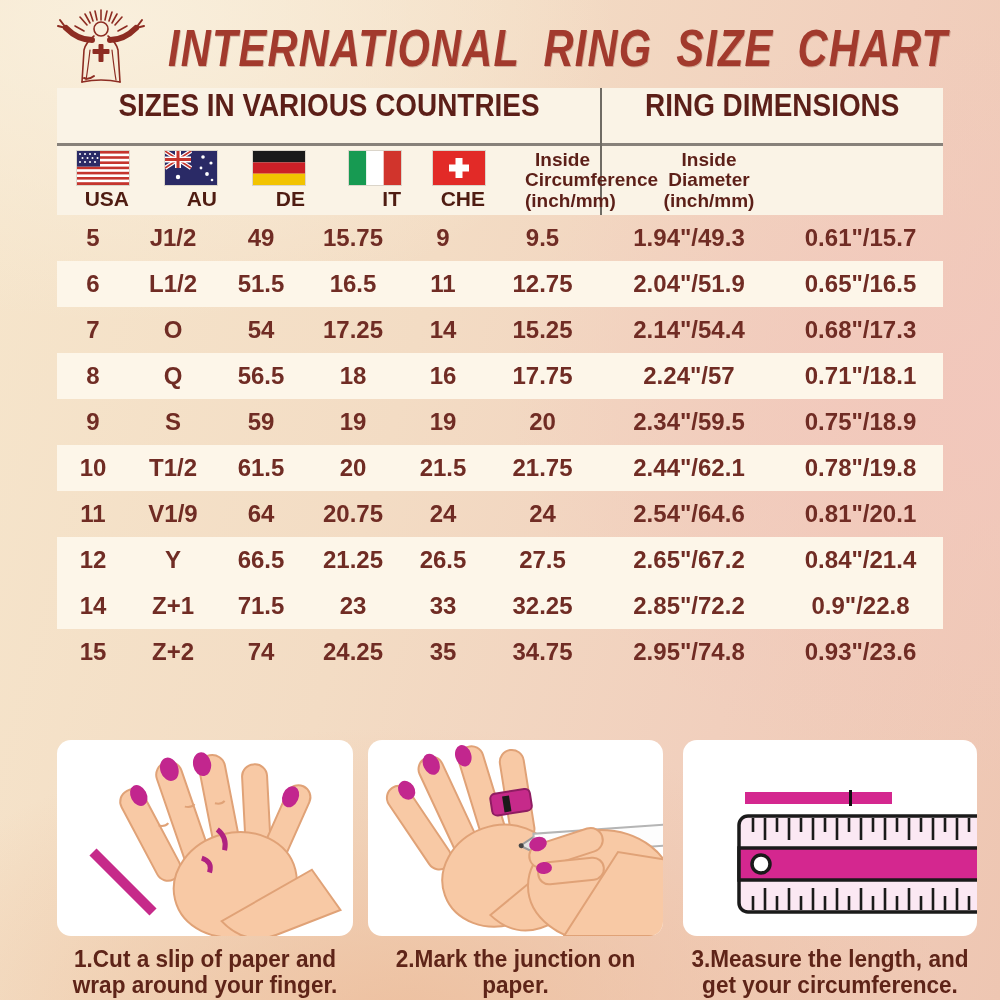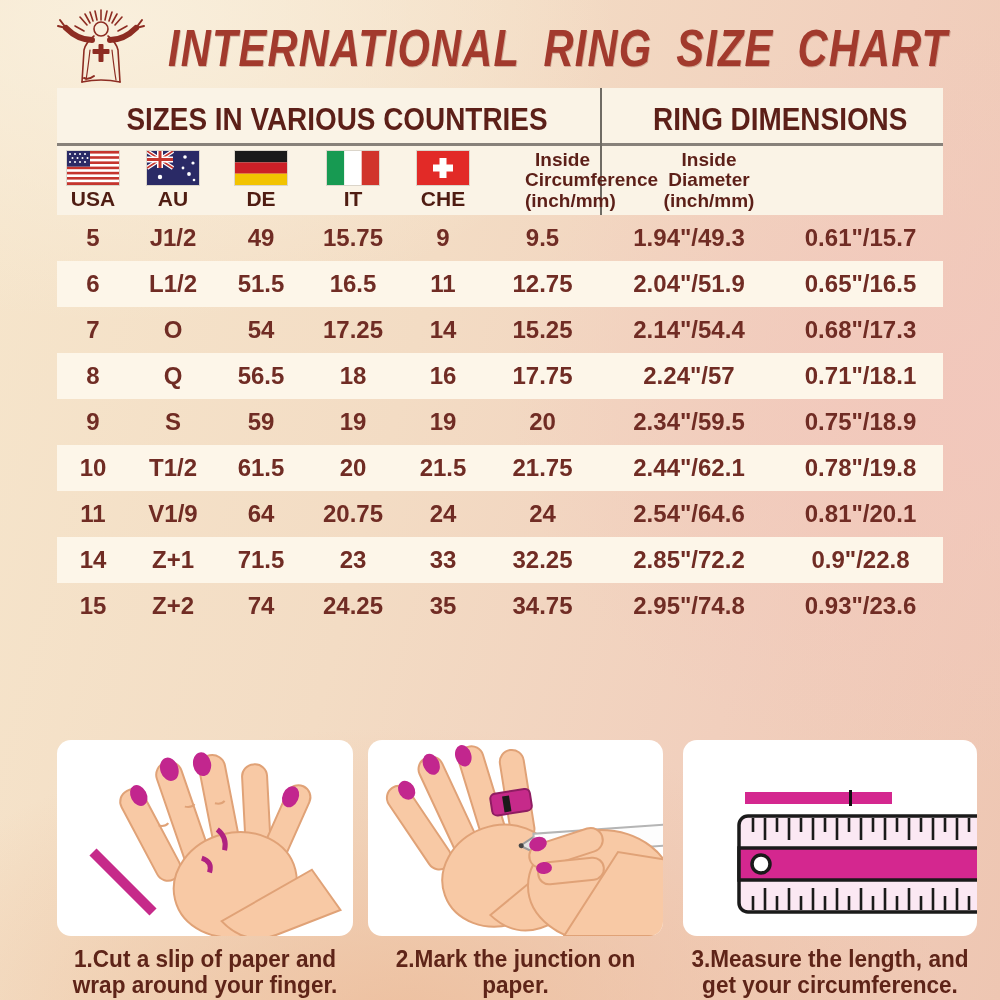--- a/index.html
+++ b/index.html
@@ -18,29 +18,29 @@
   .logo { position:absolute; left:42px; top:6px; width:118px; height:78px; }
   .title {
     position:absolute; left:168px; top:18px; width:720px;
     font-size:52px; font-weight:800; font-style:italic;
     letter-spacing:1.5px; word-spacing:14px; color:#a23a2d;
     transform:scaleX(.8); transform-origin:left center; white-space:nowrap;
     text-shadow:1px 1px 0 rgba(110,30,20,.25);
   }
   
   .header-card { position:absolute; left:57px; top:88px; width:886px; height:127px; background:#faf3e6; }
-  .hdr-band { position:absolute; top:0; height:64px; display:flex; align-items:center; justify-content:center;margin-left:8px; }
+  .hdr-band { position:absolute; top:0; height:64px; display:flex; align-items:flex-start; justify-content:center; }
   .hdr-left  { left:0; width:543px; }
   .hdr-right { left:545px; width:341px;border-radius:9px; }
   .hdr-text { font-size:31px; font-weight:700; color:#5c1f18; transform:scaleX(.9); white-space:nowrap; }
   .h-rule { position:absolute; left:0; top:55px; width:886px; height:3px; background:#87817a; }
   .v-rule { position:absolute; left:543px; top:0; width:2px; height:127px; background:#6f6b64; }
   .subhdr { position:absolute; left:0; top:58px; width:886px; height:69px; display:grid;
             grid-template-columns:72px 88px 88px 96px 84px 115px 178px 165px; align-items:center; }
-  .flag-cell { display:flex; flex-direction:column; align-items:center; justify-content:center; gap:2px; }
+  .flag-cell { display:flex; flex-direction:column; align-items:flex-end; justify-content:center; gap:2px; }
   .flag-cell svg { width:52px; height:34px; box-shadow:0 0 0 1px rgba(0,0,0,.12); }
   .country-label { font-size:21px; font-weight:700; color:#4f1c12; }
   .dim-label { font-size:19px; font-weight:700; color:#5c1f18; text-align:center; line-height:1.08; white-space:pre-line;margin-left:40px; }
   
   .table-body { position:absolute; left:57px; top:215px; width:886px; }
   .trow { display:grid; grid-template-columns:72px 88px 88px 96px 84px 115px 178px 165px; height:46px; align-items:center; }
   .trow.alt { background:#fdf6e9; }
   .cell { text-align:center; font-size:24px; font-weight:600; color:#702c24; }
   
   .panel { position:absolute; top:740px; height:196px; background:#ffffff; border-radius:14px; overflow:hidden; }
@@ -247,20 +247,30 @@
       </div>
       <div class="trow">
         <div class="cell">11</div>
         <div class="cell">V1/9</div>
         <div class="cell">64</div>
         <div class="cell">20.75</div>
         <div class="cell">24</div>
         <div class="cell">24</div>
         <div class="cell">2.54"/64.6</div>
         <div class="cell">0.81"/20.1</div>
+      </div>
+      <div class="trow alt">
+        <div class="cell">12</div>
+        <div class="cell">Y</div>
+        <div class="cell">66.5</div>
+        <div class="cell">21.25</div>
+        <div class="cell">26.5</div>
+        <div class="cell">27.5</div>
+        <div class="cell">2.65"/67.2</div>
+        <div class="cell">0.84"/21.4</div>
       </div>
       <div class="trow alt">
         <div class="cell">14</div>
         <div class="cell">Z+1</div>
         <div class="cell">71.5</div>
         <div class="cell">23</div>
         <div class="cell">33</div>
         <div class="cell">32.25</div>
         <div class="cell">2.85"/72.2</div>
         <div class="cell">0.9"/22.8</div>

